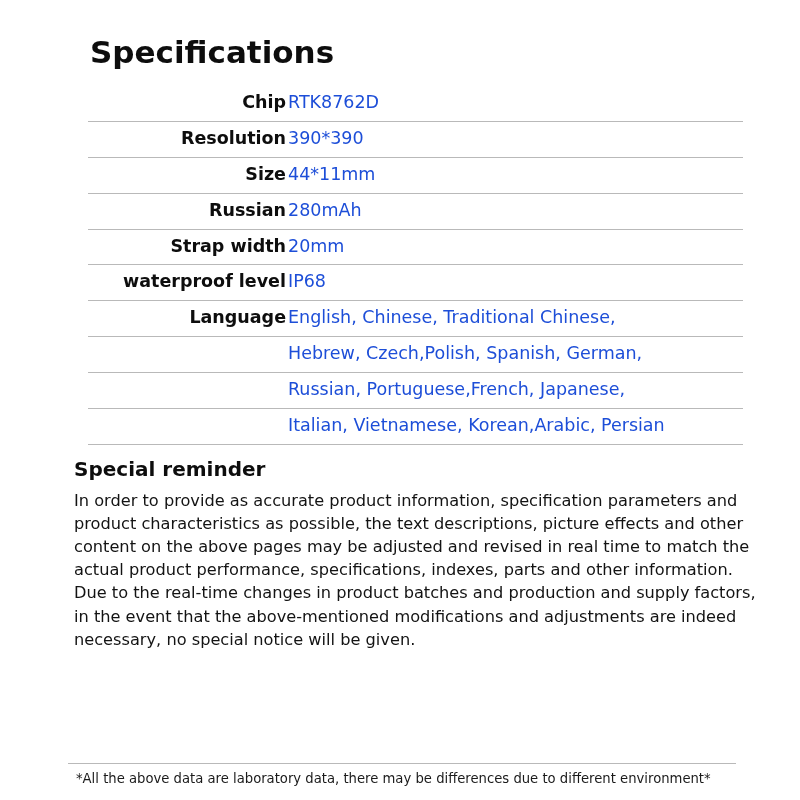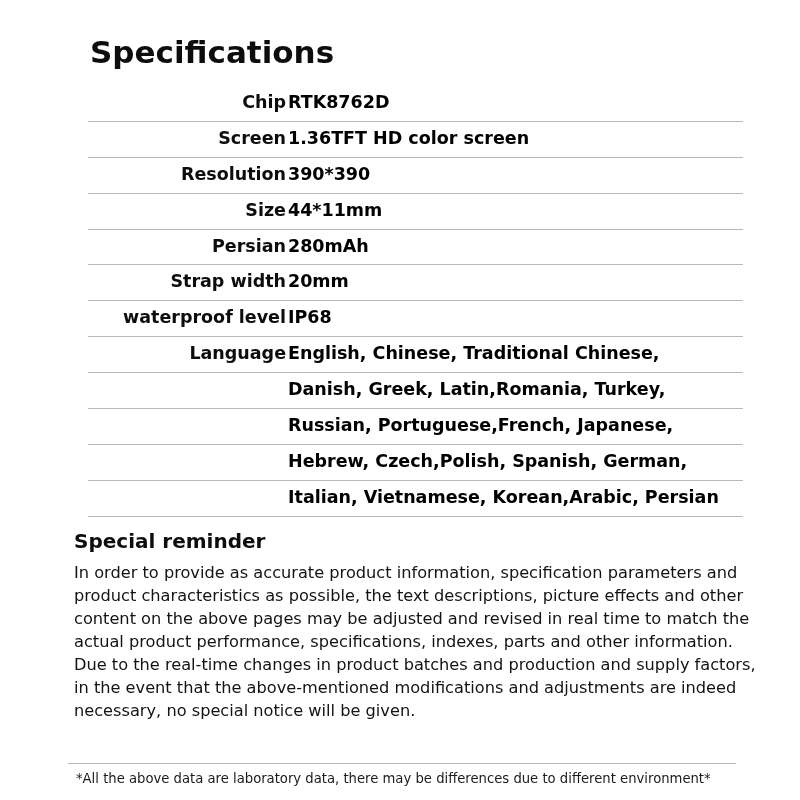--- a/index.html
+++ b/index.html
@@ -43,22 +43,22 @@
   }
   table.spec td.label {
     width: 196px;
     font-weight: bold;
     color: #0d0d0d;
     padding-left: 2px;
     white-space: nowrap;
     text-align: right;
   }
   table.spec td.value {
-    color: #000000;
-    font-weight: bold;
+    color: #1d4ed8;
+    font-weight: normal;
     padding-left: 2px;
   }
   table.spec tr.lang-cont td.label {
     border-bottom: 1.4px solid #b9b9b9;
   }
   .section-title {
     font-size: 20px;
     font-weight: bold;
     margin: 12px 0 8px 16px;
     color: #0d0d0d;
@@ -94,58 +94,50 @@
 
   <h1 class="title">Specifications</h1>
 
   <table class="spec">
     <tbody>
       <tr>
         <td class="label">Chip</td>
         <td class="value">RTK8762D</td>
       </tr>
       <tr>
-        <td class="label">Screen</td>
-        <td class="value">1.36TFT HD color screen</td>
-      </tr>
-      <tr>
         <td class="label">Resolution</td>
         <td class="value">390*390</td>
       </tr>
       <tr>
         <td class="label">Size</td>
         <td class="value">44*11mm</td>
       </tr>
       <tr>
-        <td class="label">Persian</td>
+        <td class="label">Russian</td>
         <td class="value">280mAh</td>
       </tr>
       <tr>
         <td class="label">Strap width</td>
         <td class="value">20mm</td>
       </tr>
       <tr>
         <td class="label">waterproof level</td>
         <td class="value">IP68</td>
       </tr>
       <tr>
         <td class="label">Language</td>
         <td class="value">English, Chinese, Traditional Chinese,</td>
       </tr>
       <tr class="lang-cont">
         <td class="label"></td>
-        <td class="value">Danish, Greek, Latin,Romania, Turkey,</td>
+        <td class="value">Hebrew, Czech,Polish, Spanish, German,</td>
       </tr>
       <tr class="lang-cont">
         <td class="label"></td>
         <td class="value">Russian, Portuguese,French, Japanese,</td>
-      </tr>
-      <tr class="lang-cont">
-        <td class="label"></td>
-        <td class="value">Hebrew, Czech,Polish, Spanish, German,</td>
       </tr>
       <tr class="lang-cont">
         <td class="label"></td>
         <td class="value">Italian, Vietnamese, Korean,Arabic, Persian</td>
       </tr>
     </tbody>
   </table>
 
   <h2 class="section-title">Special reminder</h2>
   <p class="reminder-body">In order to provide as accurate product information, specification parameters and product characteristics as possible, the text descriptions, picture effects and other content on the above pages may be adjusted and revised in real time to match the actual product performance, specifications, indexes, parts and other information. Due to the real-time changes in product batches and production and supply factors, in the event that the above-mentioned modifications and adjustments are indeed necessary, no special notice will be given.</p>

